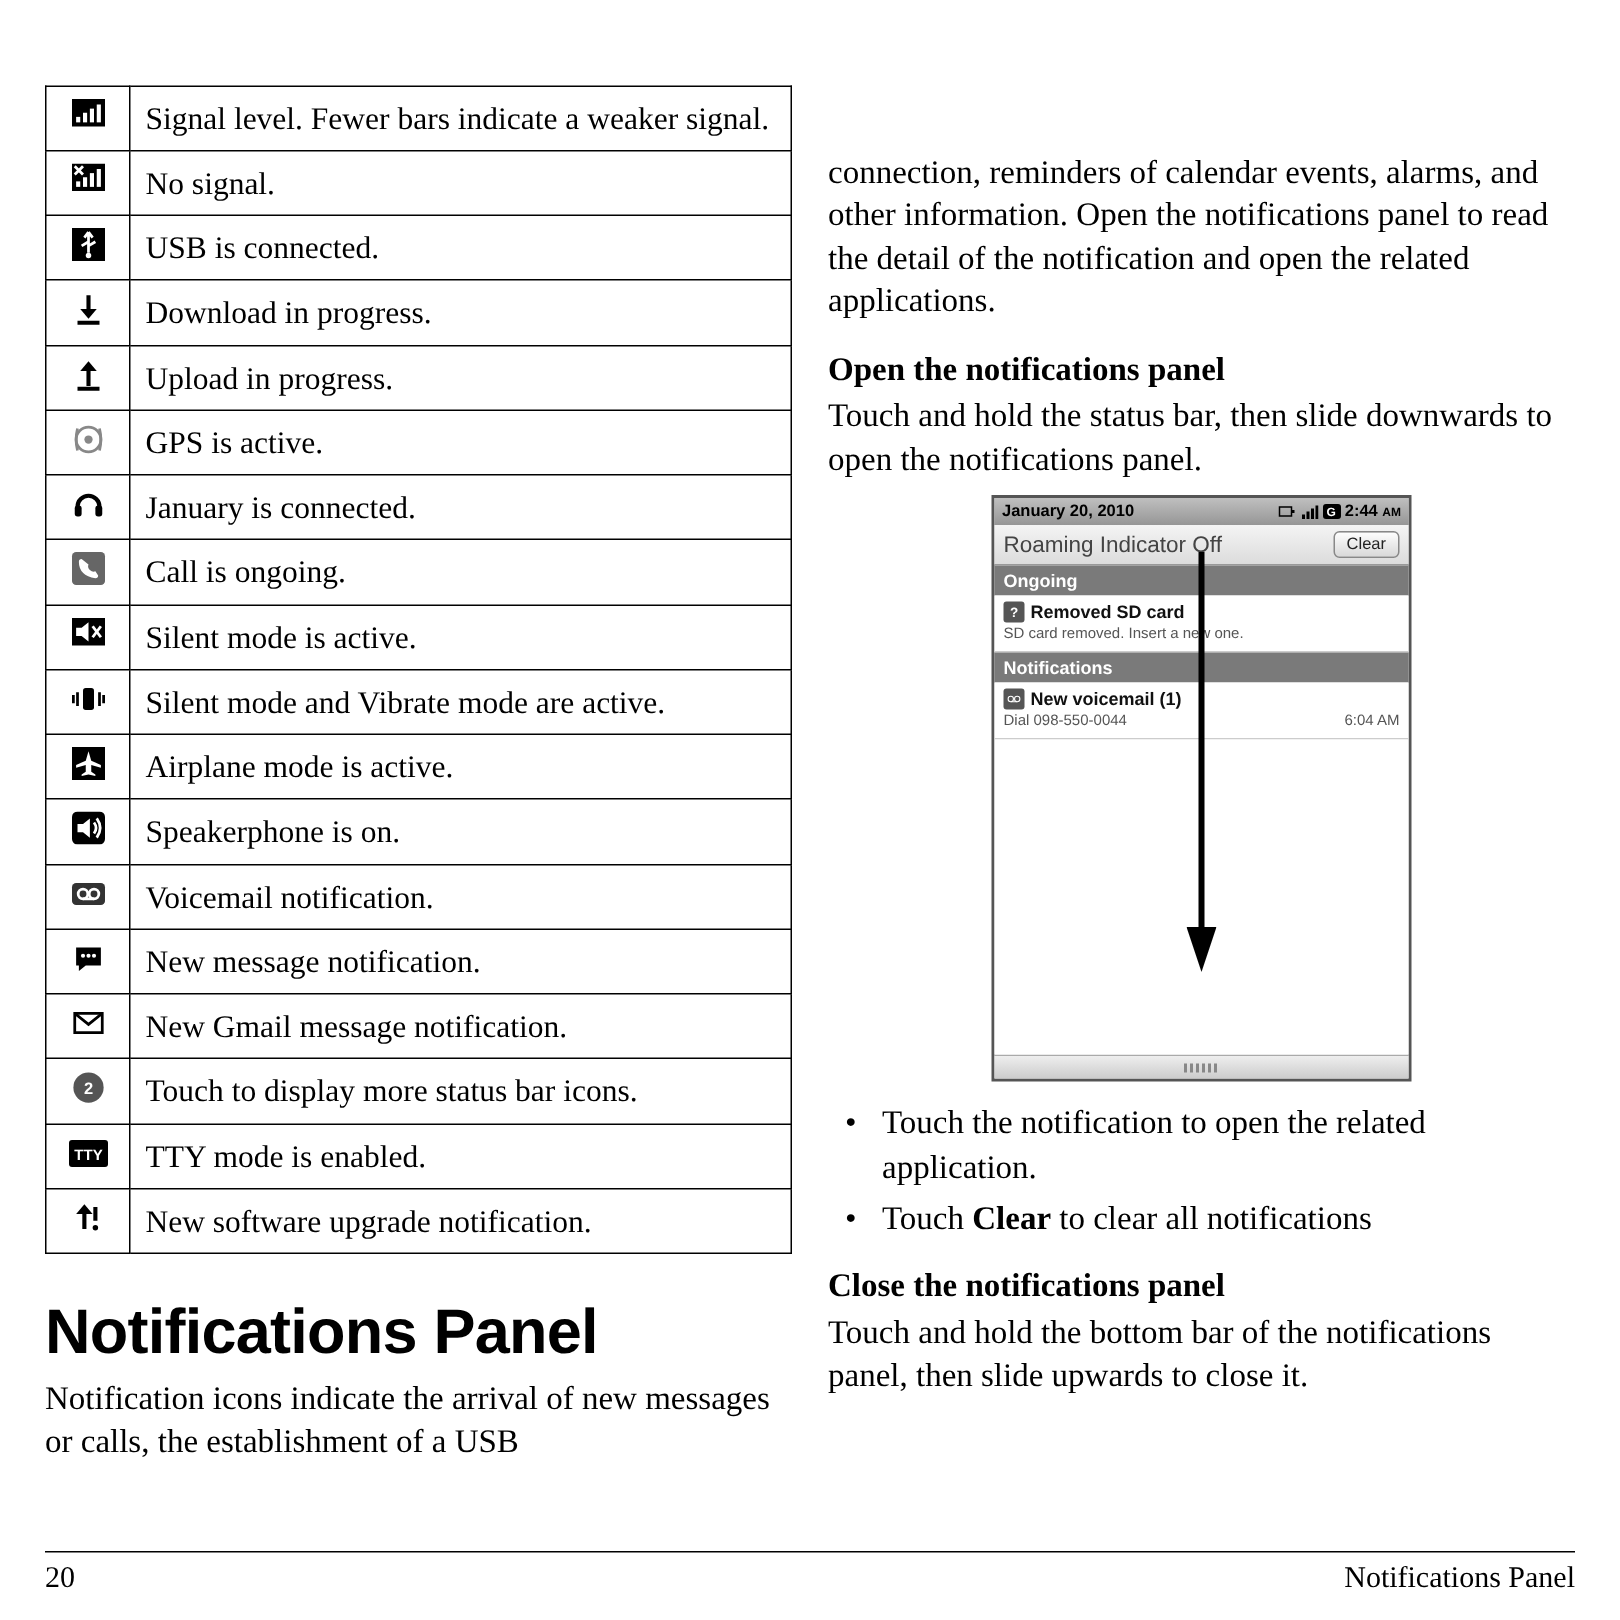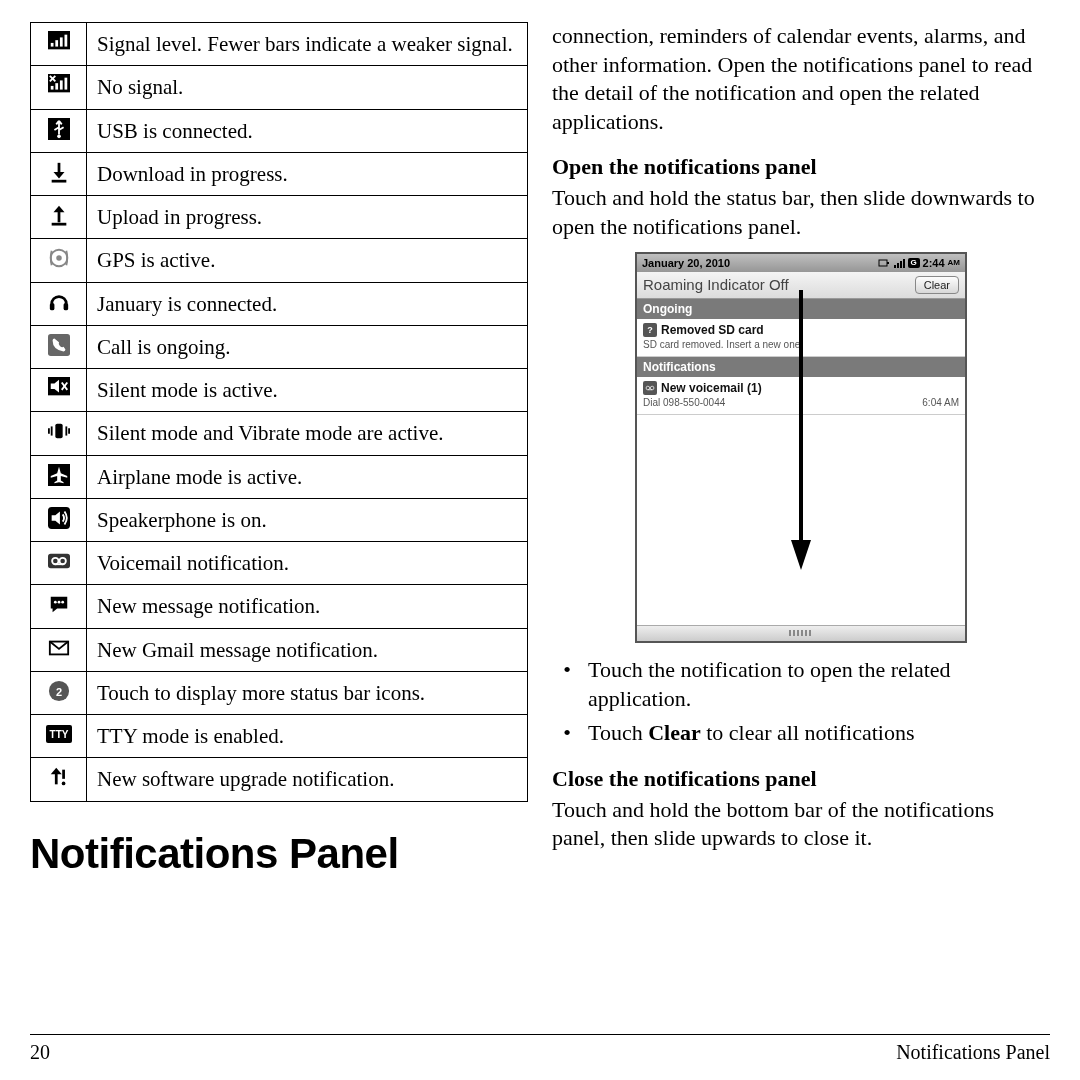--- a/index.html
+++ b/index.html
@@ -11,20 +11,21 @@
     background: #fff;
     font-family: Georgia, 'Times New Roman', serif;
     color: #000;
     position: relative;
   }
   .page {
     display: flex;
     padding: 22px 30px 0 30px;
     gap: 24px;
     height: 1010px;
+    align-items: center;
   }
   .col {
     flex: 1;
     min-width: 0;
   }
   
   table.icon-table {
     border-collapse: collapse;
     width: 100%;
     font-size: 21px;
@@ -69,21 +70,21 @@
   ul.bullets {
     margin: 2px 0 0 0;
     padding-left: 30px;
     font-size: 22px;
     line-height: 1.35;
   }
   ul.bullets li { margin-bottom: 4px; padding-left: 6px; }
   ul.bullets li::marker { content: "•  "; }
   
   .phone-wrap {
-    width: 332px;
+    width: 280px;
     margin: 10px auto 12px auto;
     border: 2px solid #555;
     font-family: Arial, Helvetica, sans-serif;
     position: relative;
     background: #fff;
   }
   .statusbar {
     background: linear-gradient(#bfbfbf, #969696);
     display: flex;
     justify-content: space-between;
@@ -354,20 +355,21 @@
                   <line x1="17" y1="4" x2="17" y2="14" stroke="#000" stroke-width="3"></line>
                   <circle cx="17" cy="19" r="2" fill="#000"></circle>
                 </svg>
               </span></td>
             <td>New software upgrade notification.</td>
           </tr>
         </tbody>
     </table>
 
     <h1 class="panel-heading">Notifications Panel</h1>
+    <div class="body-text">Notification icons indicate the arrival of new messages or calls, the establishment of a USB</div>
   </div>
 
   <div class="col">
     <div class="body-text">connection, reminders of calendar events, alarms, and other information. Open the notifications panel to read the detail of the notification and open the related applications.</div>
 
     <div class="sub-head">Open the notifications panel</div>
     <div class="body-text">Touch and hold the status bar, then slide downwards to open the notifications panel.</div>
 
     <div class="phone-wrap">
       <div class="statusbar">

